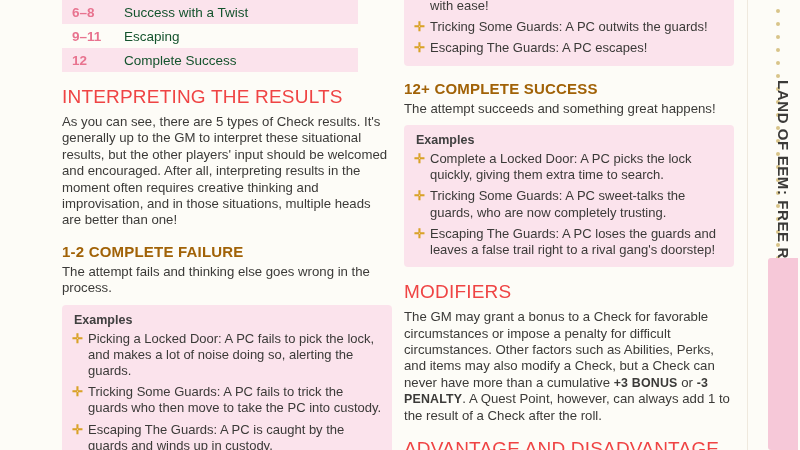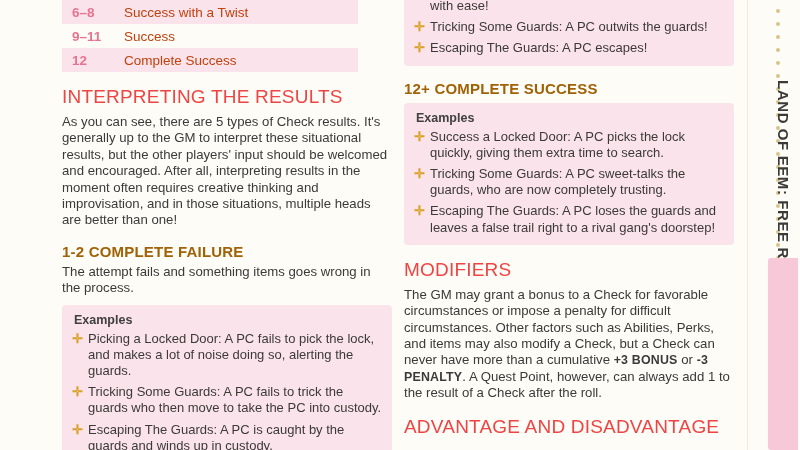--- a/index.html
+++ b/index.html
@@ -95,21 +95,21 @@
     vertical-align: middle;
   }
   .res-row-alt { background: #fbe3ec; }
   .res-range {
     width: 52px;
     padding-left: 10px !important;
     color: #e8738f;
     font-weight: bold;
     font-size: 14px;
   }
-  .res-label { color: #c2410c; }
+  .res-label { color: #14532d; }
 
   h2.section {
     color: #ef4444;
     font-size: 19px;
     font-weight: normal;
     letter-spacing: 0.2px;
     margin: 14px 0 6px 0;
     text-transform: uppercase;
   }
   h3.subsection {
@@ -176,34 +176,34 @@
   <div class="col col-left">
 
     <table class="results-table">
       <tbody>
         <tr class="res-row-alt">
           <td class="res-range">6–8</td>
           <td class="res-label">Success with a Twist</td>
         </tr>
         <tr>
           <td class="res-range">9–11</td>
-          <td class="res-label">Success</td>
+          <td class="res-label">Escaping</td>
         </tr>
         <tr class="res-row-alt">
           <td class="res-range">12</td>
           <td class="res-label">Complete Success</td>
         </tr>
       </tbody>
     </table>
 
     <h2 class="section">INTERPRETING THE RESULTS</h2>
     <p class="body">As you can see, there are 5 types of Check results. It's generally up to the GM to interpret these situational results, but the other players' input should be welcomed and encouraged. After all, interpreting results in the moment often requires creative thinking and improvisation, and in those situations, multiple heads are better than one!</p>
 
     <h3 class="subsection">1-2 COMPLETE FAILURE</h3>
-    <p class="body">The attempt fails and something items goes wrong in the process.</p>
+    <p class="body">The attempt fails and thinking else goes wrong in the process.</p>
 
     <div class="examples-box">
       <div class="examples-title">Examples</div>
       <ul class="ex-list">
         <li><span class="bullet-plus">✛</span><span>Picking a Locked Door: A PC fails to pick the lock, and makes a lot of noise doing so, alerting the guards.</span></li>
         <li><span class="bullet-plus">✛</span><span>Tricking Some Guards: A PC fails to trick the guards who then move to take the PC into custody.</span></li>
         <li><span class="bullet-plus">✛</span><span>Escaping The Guards: A PC is caught by the guards and winds up in custody.</span></li>
       </ul>
     </div>
   </div>
@@ -212,25 +212,26 @@
 
     <div class="examples-box" style="margin-top:-10px;">
       <ul class="ex-list">
         <li style="padding-left:16px;"><span>with ease!</span></li>
         <li><span class="bullet-plus">✛</span><span>Tricking Some Guards: A PC outwits the guards!</span></li>
         <li><span class="bullet-plus">✛</span><span>Escaping The Guards: A PC escapes!</span></li>
       </ul>
     </div>
 
     <h3 class="subsection">12+ COMPLETE SUCCESS</h3>
+    <p class="body">The attempt succeeds and something great happens!</p>
 
     <div class="examples-box">
       <div class="examples-title">Examples</div>
       <ul class="ex-list">
-        <li><span class="bullet-plus">✛</span><span>Success a Locked Door: A PC picks the lock quickly, giving them extra time to search.</span></li>
+        <li><span class="bullet-plus">✛</span><span>Complete a Locked Door: A PC picks the lock quickly, giving them extra time to search.</span></li>
         <li><span class="bullet-plus">✛</span><span>Tricking Some Guards: A PC sweet-talks the guards, who are now completely trusting.</span></li>
         <li><span class="bullet-plus">✛</span><span>Escaping The Guards: A PC loses the guards and leaves a false trail right to a rival gang's doorstep!</span></li>
       </ul>
     </div>
 
     <h2 class="section">MODIFIERS</h2>
     <p class="body"><span>The GM may grant a bonus to a Check for favorable circumstances or impose a penalty for difficult circumstances. Other factors such as Abilities, Perks, and items may also modify a Check, but a Check can never have more than a cumulative </span><span class="scaps">+3 BONUS</span><span> or </span><span class="scaps">-3 PENALTY</span><span>. A Quest Point, however, can always add 1 to the result of a Check after the roll.</span></p>
 
     <h2 class="section">ADVANTAGE AND DISADVANTAGE</h2>
 

